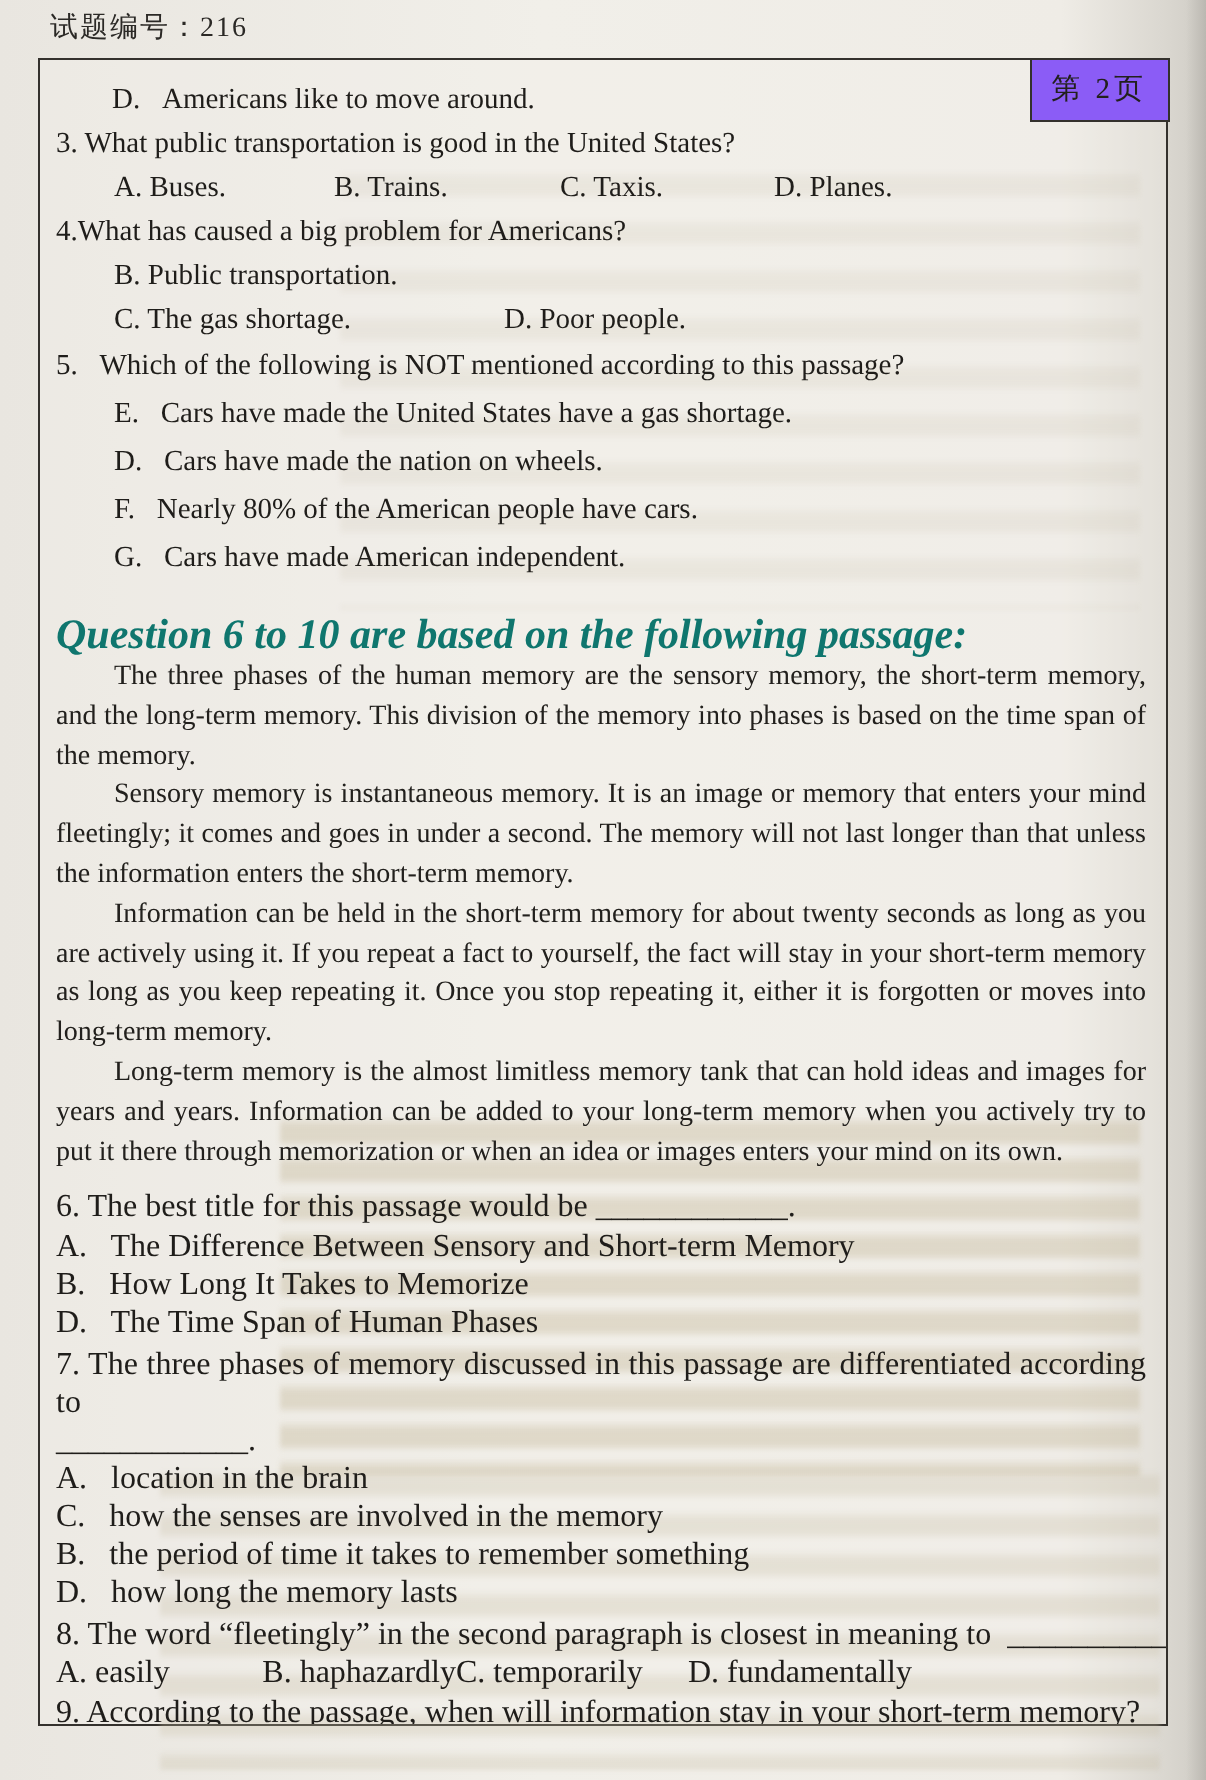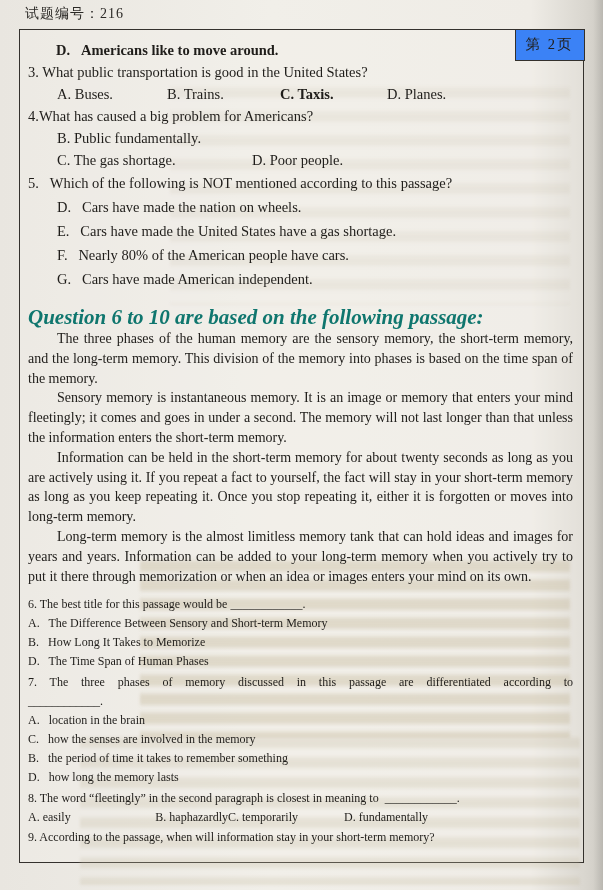--- a/index.html
+++ b/index.html
@@ -19,21 +19,21 @@
   .exam-box{
     position:absolute;left:19px;top:29px;width:565px;height:834px;
     border:1.5px solid #34312d;box-sizing:border-box;
     background:rgba(243,241,235,0.35);
   }
   .page-badge{
     position:absolute;top:-1.5px;right:-1.5px;width:70px;height:32px;
     border:1.5px solid #34312d;box-sizing:border-box;
     display:flex;align-items:center;justify-content:center;
     font-size:14.5px;color:#22201d;letter-spacing:2px;
-    background:#3b82f6;z-index:3;
+    background:#8b5cf6;z-index:3;
   }
   
   .bleed{position:absolute;pointer-events:none;filter:blur(1.4px);z-index:0;}
   .bleed1{
     left:150px;top:55px;width:400px;height:220px;opacity:.45;
     background:repeating-linear-gradient(180deg,
       rgba(198,189,168,0) 0px, rgba(198,189,168,.38) 5px,
       rgba(198,189,168,.38) 11px, rgba(198,189,168,0) 15px,
       rgba(198,189,168,0) 24px);
   }
@@ -50,35 +50,35 @@
       rgba(196,186,160,0) 0px, rgba(196,186,160,.45) 5px,
       rgba(196,186,160,.45) 11px, rgba(196,186,160,0) 15px,
       rgba(196,186,160,0) 20px);
   }
   .content{
     position:absolute;inset:0;z-index:2;
     padding:9px 10px 0 8px;box-sizing:border-box;
     font-size:14.5px;overflow:hidden;
   }
   .t-line{line-height:22px;white-space:nowrap;}
-  .hang{margin-left:28px;font-weight:bold;}
+  .hang{margin-left:28px;}
   .opt-row{display:flex;margin-left:29px;}
-  .q3c1{width:110px;}.q3c2{width:113px;}.q3c3{width:107px;font-weight:bold;}
+  .q3c1{width:110px;}.q3c2{width:113px;}.q3c3{width:107px;}
   .q4c1{width:195px;}
   .q5stem{line-height:24px;}
   .q5opt{margin-left:29px;line-height:24px;white-space:nowrap;}
   .passage-head{
     font-weight:bold;font-style:italic;font-size:21px;
     line-height:24px;margin-top:14px;color:#0f766e;
   }
   .para{
     text-align:justify;text-indent:29px;
     line-height:19.8px;font-size:14px;color:#22201d;
   }
-  .part2{margin-top:8px;font-size:12px;}
+  .part2{margin-top:8px;font-size:16px;}
   .p2line{line-height:19px;white-space:nowrap;}
   .q6stem{line-height:20px;}
   .q7stem{
     text-align:justify;text-align-last:justify;
     line-height:19px;margin-top:2px;white-space:normal;
   }
   .q8stem{margin-top:2px;}
   .q8row{display:flex;line-height:19.5px;}
   .q8c1{width:81px;}.q8c2{width:119px;text-align:right;}.q8c3{width:116px;}
   .edge-shadow{
@@ -108,30 +108,30 @@
       <div class="t-line">3. What public transportation is good in the United States?</div>
       <div class="t-line opt-row">
         <span class="q3c1">A. Buses.</span>
         <span class="q3c2">B. Trains.</span>
         <span class="q3c3">C. Taxis.</span>
         <span>D. Planes.</span>
       </div>
 
       <div class="t-line">4.What has caused a big problem for Americans?</div>
       <div class="t-line opt-row">
-        <span>B. Public fundamentally.</span>
+        <span>B. Public transportation.</span>
       </div>
       <div class="t-line opt-row">
         <span class="q4c1">C. The gas shortage.</span>
         <span>D. Poor people.</span>
       </div>
 
       <div class="t-line q5stem">5.&nbsp;&nbsp;&nbsp;Which of the following is NOT mentioned according to this passage?</div>
+      <div class="q5opt">E.&nbsp;&nbsp;&nbsp;Cars have made the United States have a gas shortage.</div>
       <div class="q5opt">D.&nbsp;&nbsp;&nbsp;Cars have made the nation on wheels.</div>
-      <div class="q5opt">E.&nbsp;&nbsp;&nbsp;Cars have made the United States have a gas shortage.</div>
       <div class="q5opt">F.&nbsp;&nbsp;&nbsp;Nearly 80% of the American people have cars.</div>
       <div class="q5opt">G.&nbsp;&nbsp;&nbsp;Cars have made American independent.</div>
 
       <div class="passage-head">Question 6 to 10 are based on the following passage:</div>
 
       <div class="para">The three phases of the human memory are the sensory memory, the short-term memory, and the long-term memory. This division of the memory into phases is based on the time span of the memory.</div>
       <div class="para">Sensory memory is instantaneous memory. It is an image or memory that enters your mind fleetingly; it comes and goes in under a second. The memory will not last longer than that unless the information enters the short-term memory.</div>
       <div class="para">Information can be held in the short-term memory for about twenty seconds as long as you are actively using it. If you repeat a fact to yourself, the fact will stay in your short-term memory as long as you keep repeating it. Once you stop repeating it, either it is forgotten or moves into long-term memory.</div>
       <div class="para">Long-term memory is the almost limitless memory tank that can hold ideas and images for years and years. Information can be added to your long-term memory when you actively try to put it there through memorization or when an idea or images enters your mind on its own.</div>
 

